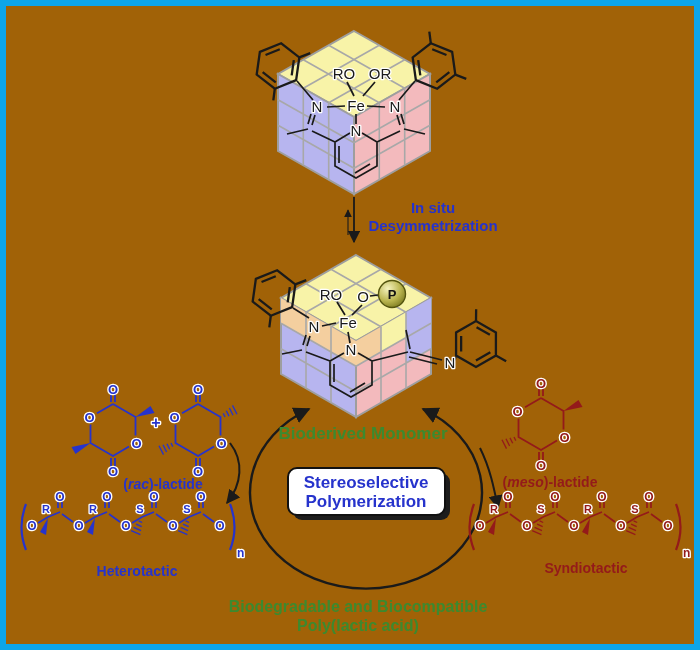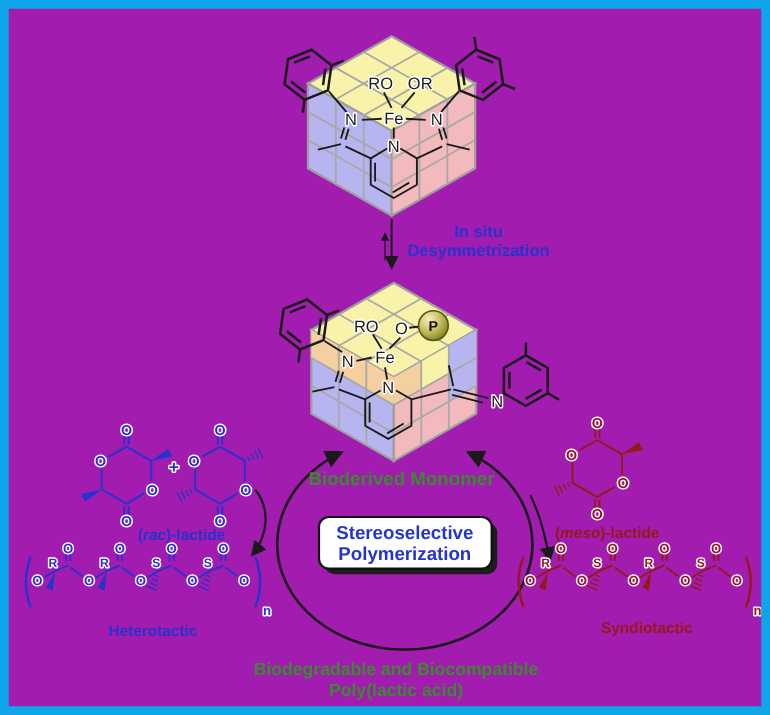--- a/index.html
+++ b/index.html
@@ -1,18 +1,18 @@
 <!DOCTYPE html>
 <html><head>
 <meta charset="utf-8">
 <style>
   html,body { margin:0; padding:0; background:#fff; }
   .frame {
     width:700px; height:650px; box-sizing:border-box;
-    border:8px solid #0ea5e9; background:#a21caf;
+    border:6px solid #0ea5e9; background:#a16207;
     position:relative; overflow:hidden;
   }
   svg { font-family:"Liberation Sans", sans-serif; display:block; }
   text { user-select:none; }
   .tc  { text-anchor:middle; }
   .halo { paint-order:stroke; stroke:#ffffff; stroke-width:2.6px; stroke-linejoin:round; }
   .cx   { font-size:15px; fill:#1a1a1a; }           
   .ao   { font-size:13px; font-weight:bold; }       
   .po   { font-size:12px; font-weight:bold; }       
   .st   { font-size:11px; font-weight:bold; }       

